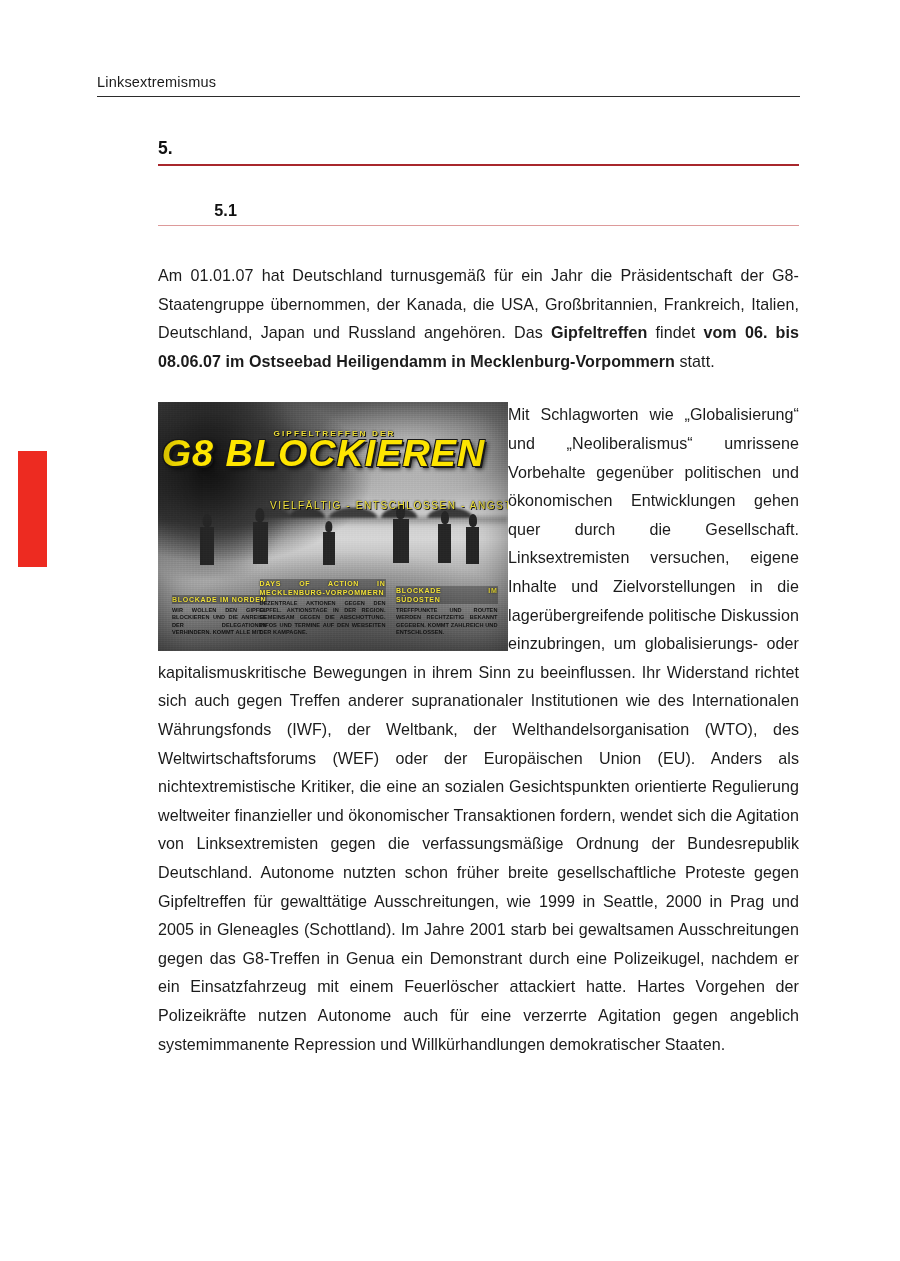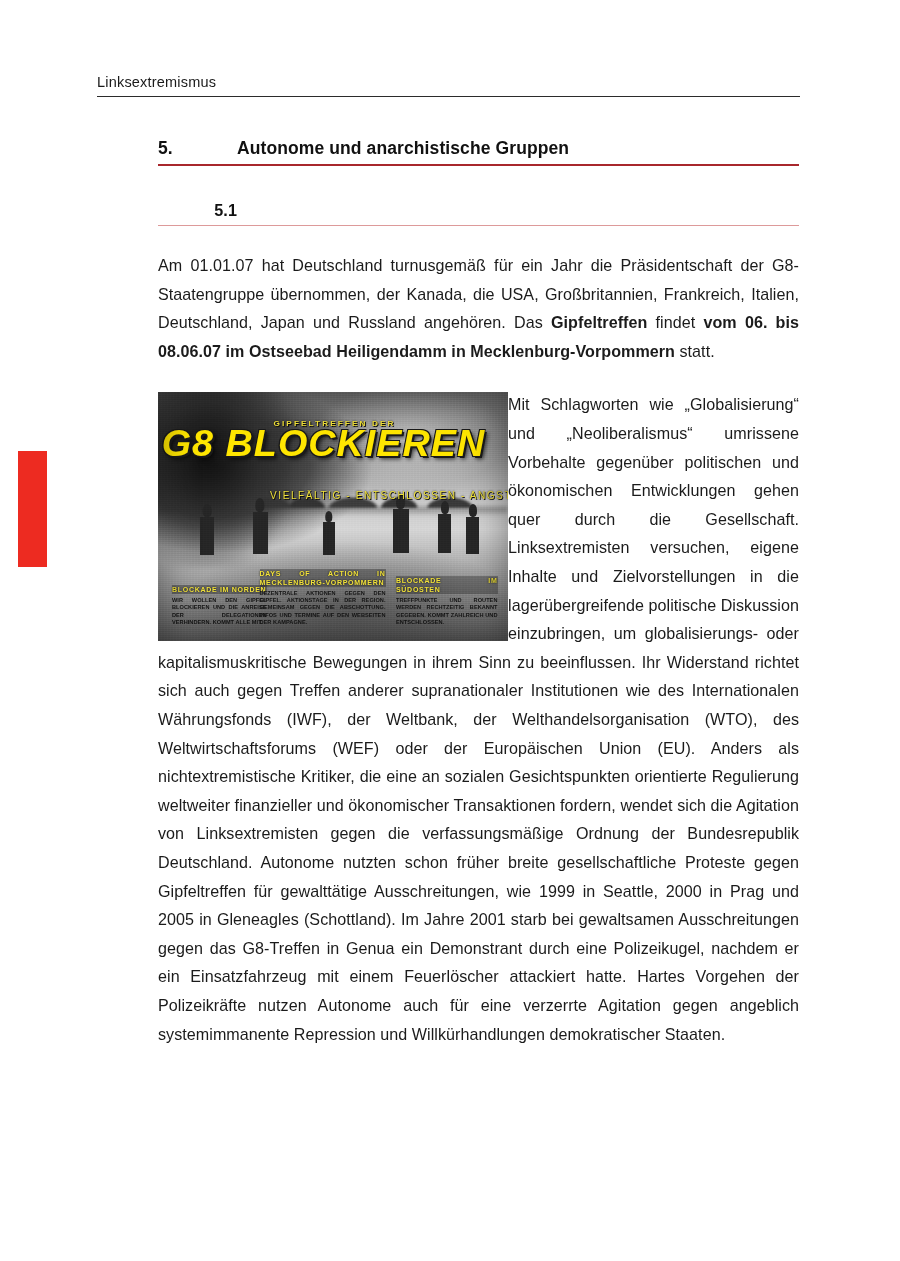--- a/index.html
+++ b/index.html
@@ -87,21 +87,21 @@
   .heading-rule-light {
     height: 1.5px;
     background: #dd9a9a;
     width: 100%;
   }
   .sec1-wrap { margin-bottom: 0; }
   .sec2-wrap { margin-top: 35px; }
 
   
   .body-block {
-    margin-top: 25px;
+    margin-top: 35px;
     font-size: 16.1px;
     line-height: 28.6px;
     text-align: justify;
     letter-spacing: .05px;
     color: #1b1b1b;
     -webkit-hyphens: none;
     hyphens: none;
   }
   .body-block b { font-weight: bold; }
   .para + .para { margin-top: 25px; }
@@ -271,21 +271,20 @@
   <div class="running-header">
     <span class="rh-text">Linksextremismus</span>
     <span class="rh-rule"></span>
   </div>
 
   <div class="content">
 
     <div class="sec1-wrap">
       <div class="heading h-lvl1">
         <span class="num">5.</span>
-        <span>Autonome und anarchistische Gruppen</span>
       </div>
       <div class="heading-rule-dark"></div>
     </div>
 
     <div class="sec2-wrap">
       <div class="heading h-lvl2">
         <span class="num">5.1</span>
       </div>
       <div class="heading-rule-light"></div>
     </div>

